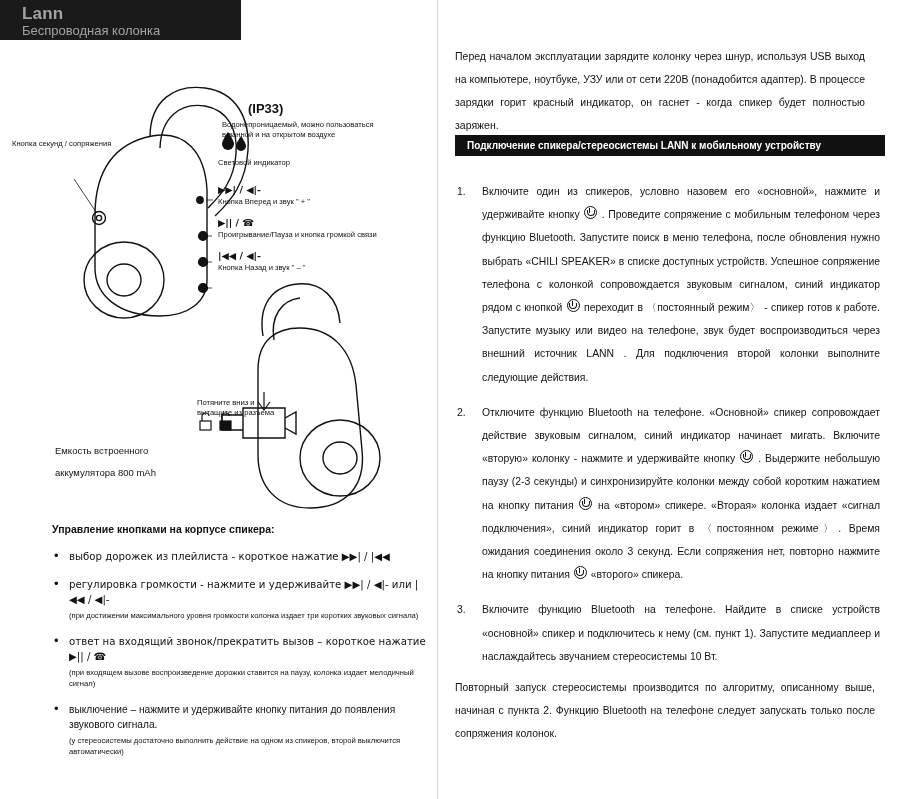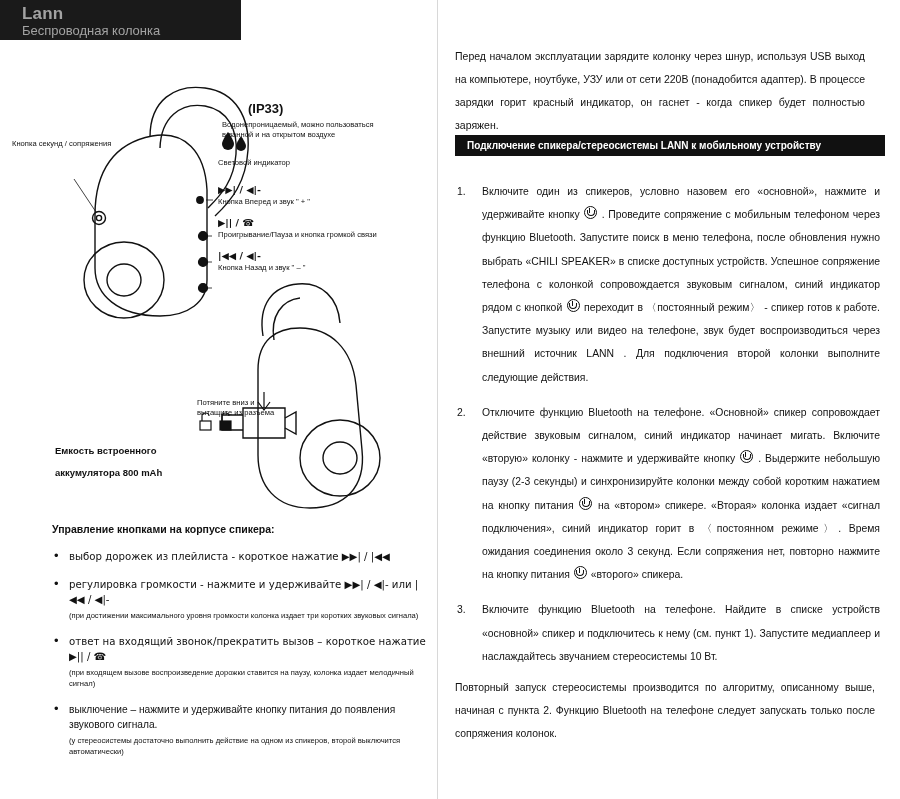--- a/index.html
+++ b/index.html
@@ -77,21 +77,21 @@
   }
   .cap.b { font-weight: bold; }
   .cap-ip {
     position: absolute;
     font-size: 13px;
     font-weight: bold;
   }
   .battery {
     position: absolute;
     font-size: 9.5px;
-    font-weight: bold;
+    font-weight: normal;
     line-height: 15px;
     color: #111;
   }
   
   .ctrl-wrap {
     position: absolute;
     left: 52px;
     top: 483px;
     width: 380px;
   }

